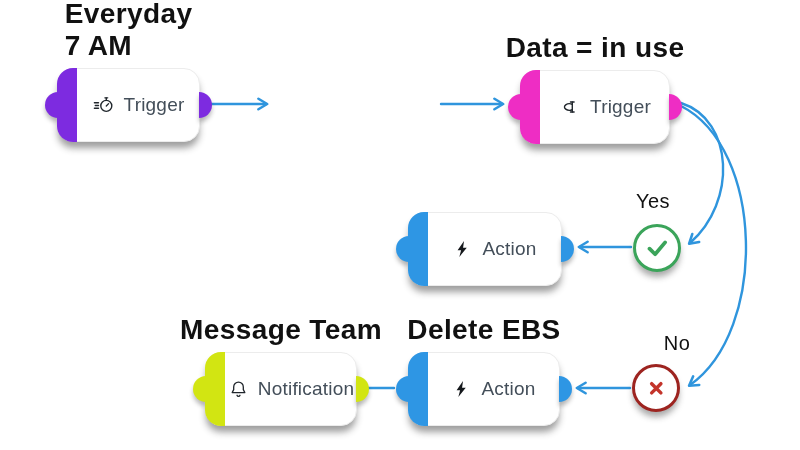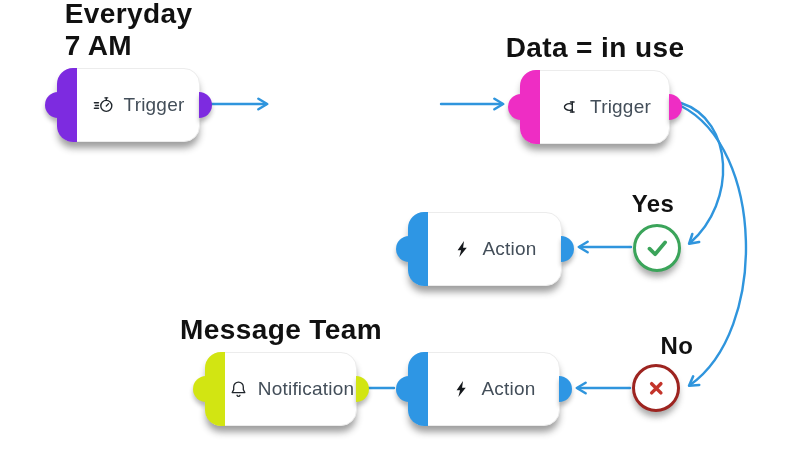--- a/index.html
+++ b/index.html
@@ -37,21 +37,21 @@
   .icon{display:flex;align-items:center;}
   
   .annotation{
     position:absolute;bottom:calc(100% + 7px);left:50%;transform:translateX(-50%);
     width:max-content;text-align:left;white-space:pre-line;
     font-family:cursive,sans-serif;font-weight:700;font-size:28px;line-height:1.15;
     color:var(--inkcolor);letter-spacing:.4px;
   }
   .floating-label{
     position:absolute;z-index:2;width:48px;text-align:center;
-    font-family:cursive,sans-serif;font-weight:700;font-size:24px;
+    font-family:cursive,sans-serif;font-weight:400;font-size:20px;
     color:var(--inkcolor);letter-spacing:.4px;
   }
   
   .decision{
     position:absolute;z-index:2;width:48px;height:48px;box-sizing:border-box;
     background:#fff;border:3px solid var(--c);border-radius:50%;
     box-shadow:0 6px 6px -1px rgba(40,40,40,.4);
     display:flex;align-items:center;justify-content:center;
   }
   .decision svg{stroke:var(--m);}
@@ -125,20 +125,21 @@
       <span class="icon">
         <svg viewBox="0 0 24 24" width="20" height="20">
           <path d="M13.2 2.5 L5.5 13.5 h4.2 L7.6 21.5 L16.5 10.5 h-4.4 L13.2 2.5 z" fill="#15181c"></path>
         </svg>
       </span>
       <span class="node-label">Action</span>
     </div>
   </div>
 
   <div class="node" style="left: 408px; top: 352px; --w: 150px; --c: #2e96e4;">
+    <div class="annotation">Delete EBS</div>
     <span class="nub left"></span>
     <span class="nub right"></span>
     <div class="band"></div>
     <div class="body">
       <span class="icon">
         <svg viewBox="0 0 24 24" width="20" height="20">
           <path d="M13.2 2.5 L5.5 13.5 h4.2 L7.6 21.5 L16.5 10.5 h-4.4 L13.2 2.5 z" fill="#15181c"></path>
         </svg>
       </span>
       <span class="node-label">Action</span>

